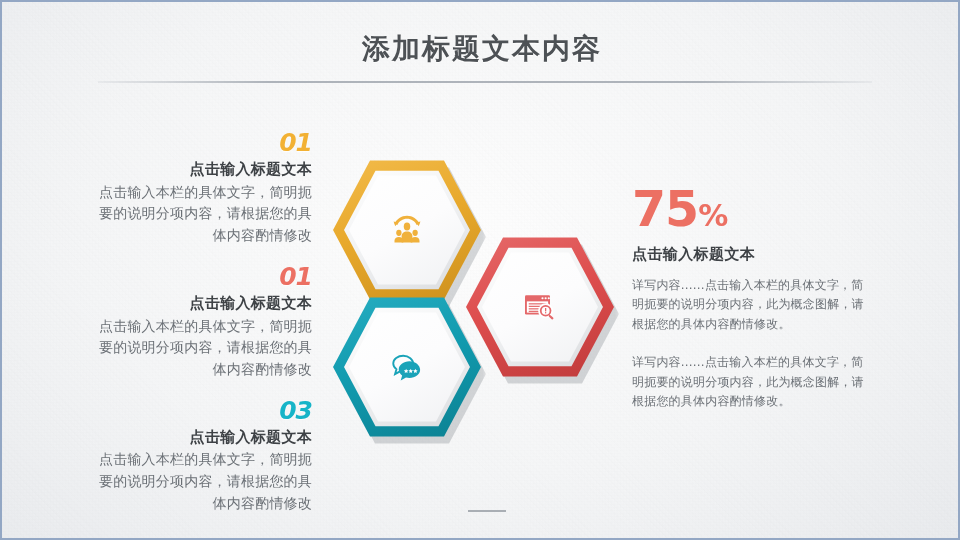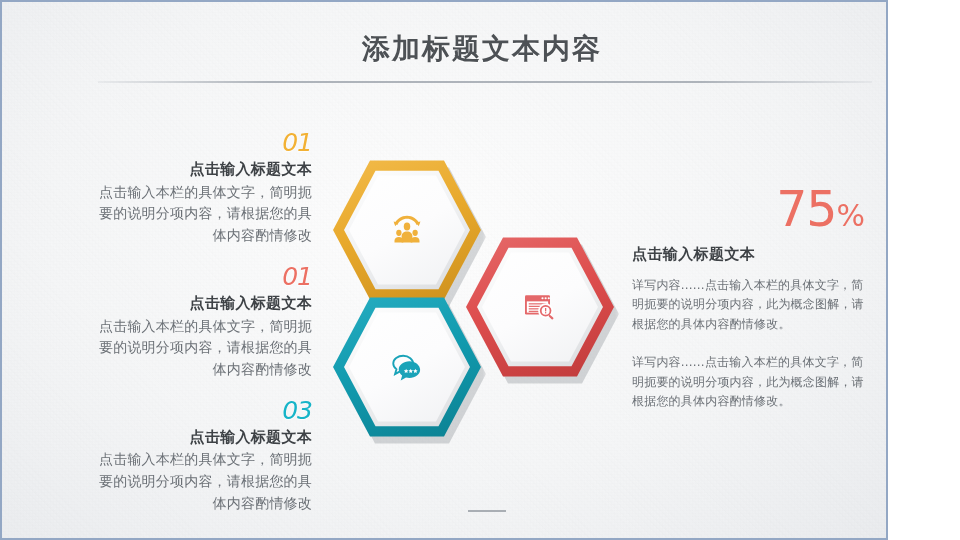--- a/index.html
+++ b/index.html
@@ -6,21 +6,21 @@
     margin: 0;
     padding: 0;
     background: #ffffff;
   }
   body {
     font-family: "DejaVu Sans", "Liberation Sans", sans-serif;
   }
 
   #slide {
     position: relative;
-    width: 888px;
+    width: 960px;
     height: 540px;
     overflow: hidden;
     background:
       radial-gradient(ellipse 900px 600px at 48% 42%, #fdfdfd 0%, #f4f5f6 42%, #e7e9ec 78%, #dfe2e6 100%);
     box-sizing: border-box;
     border-left: 2px solid #93a7c4;
     border-right: 2px solid #93a7c4;
     border-top: 2px solid #93a7c4;
     border-bottom: 2px solid #93a7c4;
   }
@@ -64,21 +64,21 @@
     position: absolute;
     left: 96px;
     top: 128px;
     width: 214px;
     text-align: right;
   }
   .left-block { margin-bottom: 17px; }
   .left-block:last-child { margin-bottom: 0; }
   .blk-num {
     font-size: 25px;
-    font-weight: normal;
+    font-weight: bold;
     font-style: italic;
     letter-spacing: -1px;
     line-height: 1.05;
     text-shadow: 0 1px 1px rgba(255,255,255,.85);
   }
   .blk-head {
     font-size: 15px;
     font-weight: bold;
     color: #3e4246;
     line-height: 1.5;
@@ -146,23 +146,22 @@
   #right-col {
     position: absolute;
     left: 630px;
     top: 183px;
     width: 232px;
     text-align: left;
   }
   #pct {
     font-size: 49px;
     line-height: 1;
-    font-weight: normal;
+    font-weight: bold;
     letter-spacing: -1px;
-    text-align: right;
   }
   #pct .sym { font-size: 30px; }
   #right-head {
     font-size: 15px;
     font-weight: bold;
     color: #3e4246;
     margin-top: 11px;
     letter-spacing: .4px;
   }
   .right-para {

